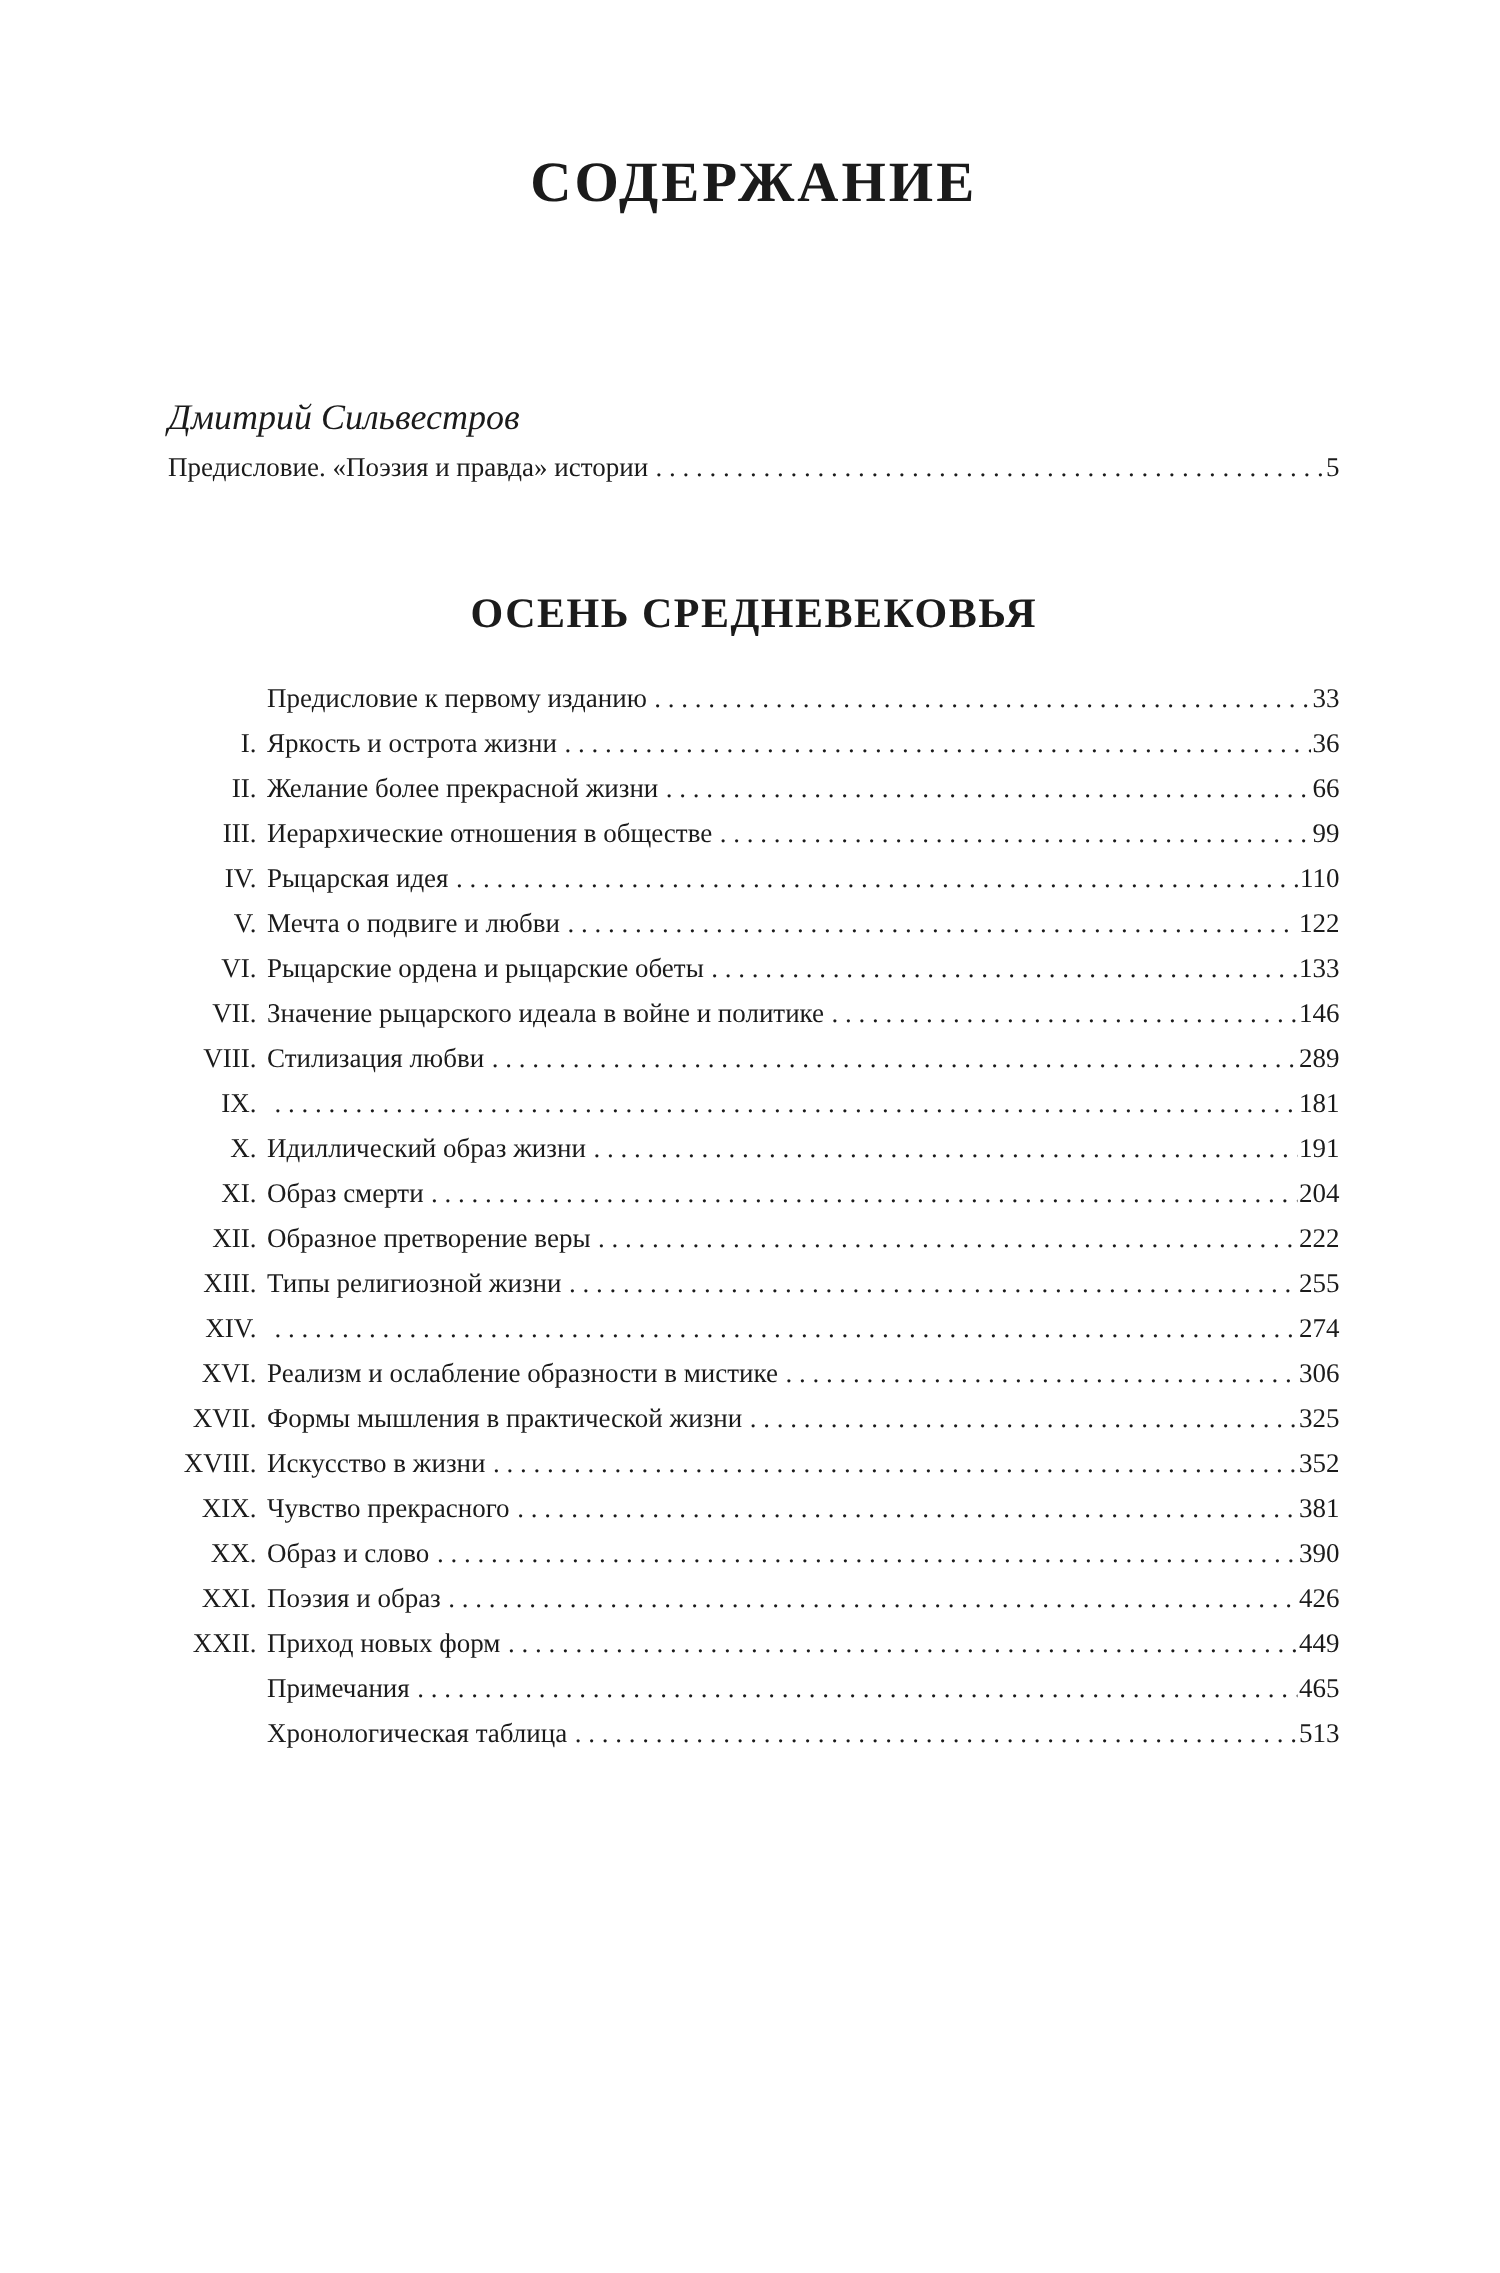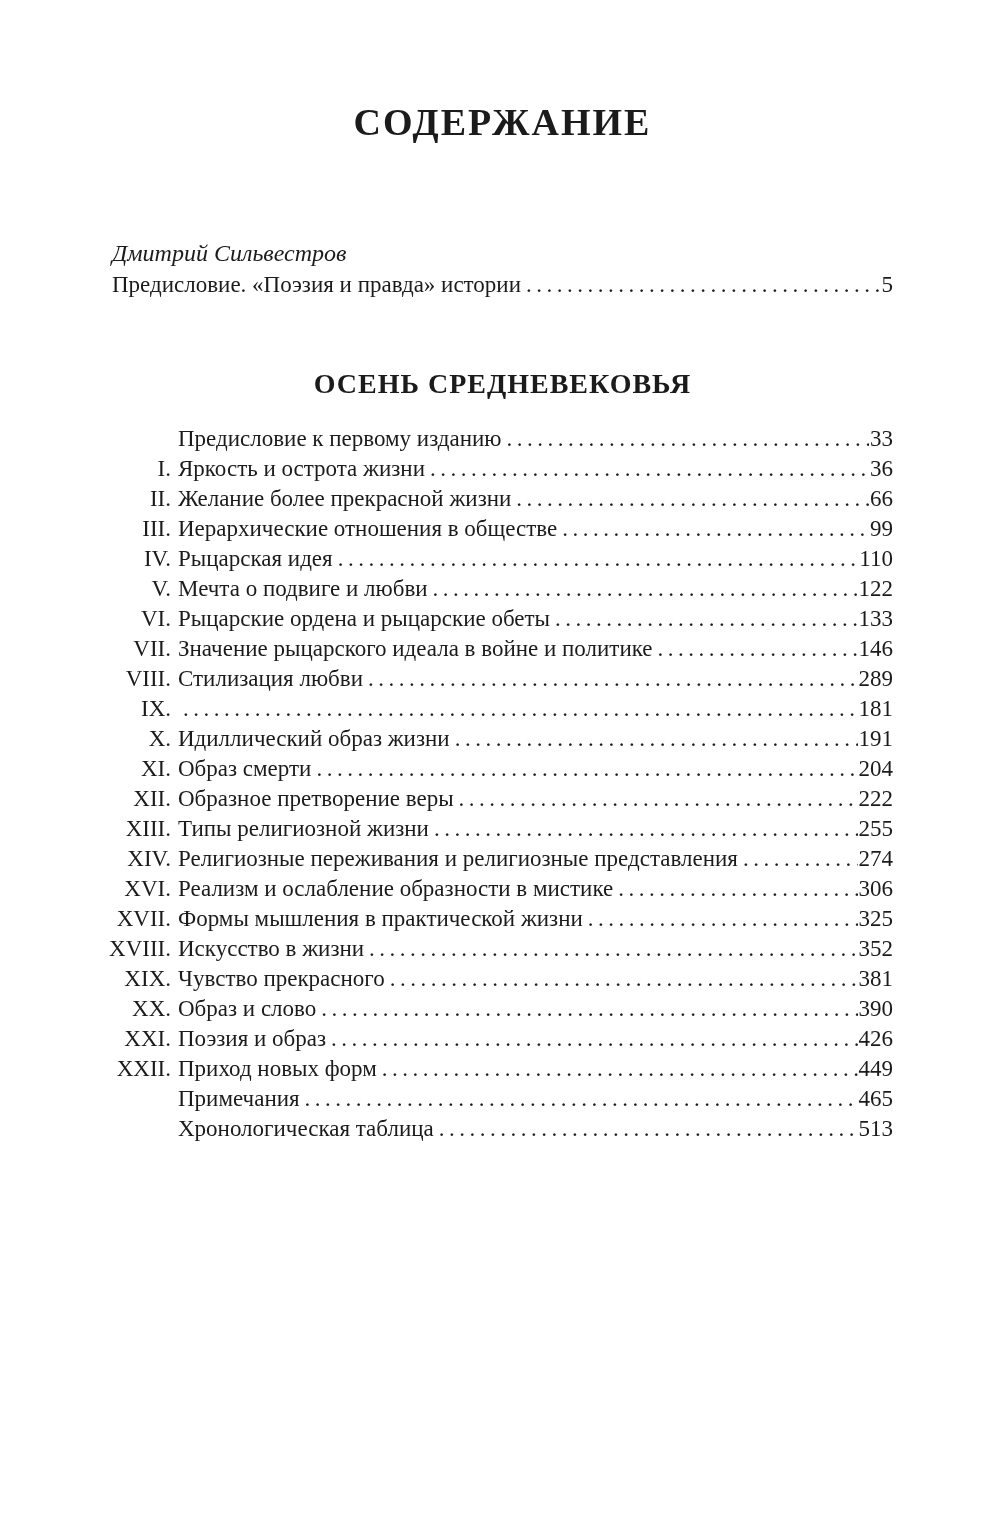--- a/index.html
+++ b/index.html
@@ -20,39 +20,39 @@
   }
   .page-title {
     margin: 0;
     text-align: center;
     font-size: 38px;
     font-weight: bold;
     letter-spacing: 2px;
     line-height: 44px;
   }
   .front-block {
-    margin-top: 92px;
+    margin-top: 118px;
   }
   .author-name {
     font-style: italic;
     font-size: 24px;
     line-height: 34px;
   }
   .section-heading {
     margin: 68px 0 24px 0;
     text-align: center;
     font-size: 28px;
     font-weight: bold;
     letter-spacing: 1px;
     line-height: 32px;
   }
   .toc-row {
     display: flex;
     align-items: flex-start;
-    font-size: 23px;
+    font-size: 18px;
     line-height: 30px;
     white-space: nowrap;
   }
   .toc-row .num {
     flex: none;
     width: 73px;
     margin-left: -14px;
     margin-right: 7px;
     text-align: right;
   }
@@ -181,21 +181,20 @@
     <span class="page-num">222</span>
   </div>
       <div class="toc-row">
     <span class="num">XIII.</span>
     <span class="entry-title">Типы религиозной жизни</span>
     <span class="leader"></span>
     <span class="page-num">255</span>
   </div>
       <div class="toc-row">
     <span class="num">XIV.</span>
-    <span class="entry-title">Религиозные переживания и религиозные представления</span>
     <span class="leader"></span>
     <span class="page-num">274</span>
   </div>
       <div class="toc-row">
     <span class="num">XVI.</span>
     <span class="entry-title">Реализм и ослабление образности в мистике</span>
     <span class="leader"></span>
     <span class="page-num">306</span>
   </div>
       <div class="toc-row">

